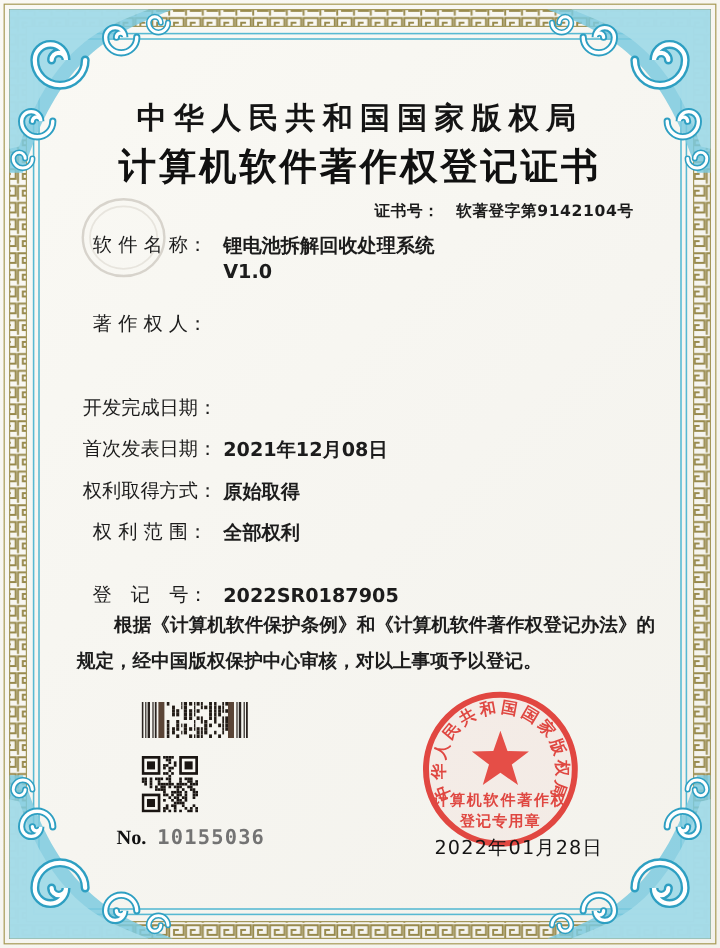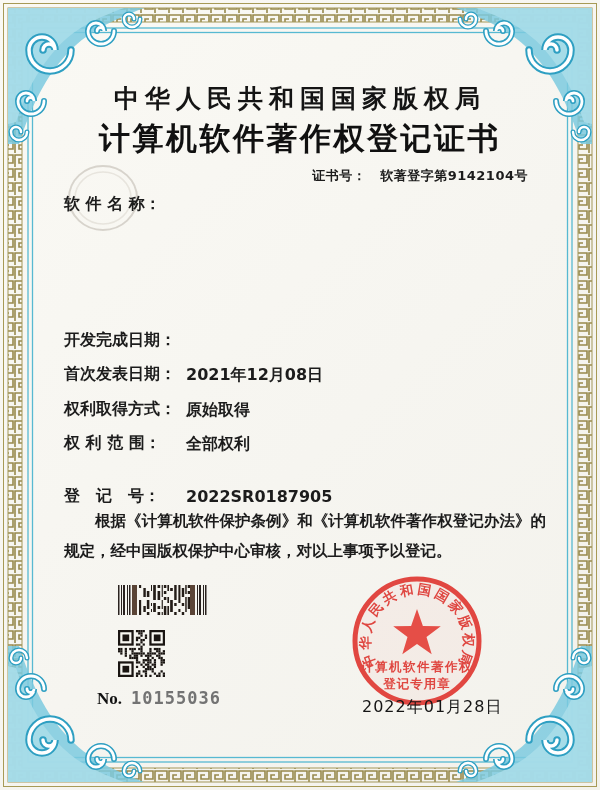--- a/index.html
+++ b/index.html
@@ -18,21 +18,21 @@
   .main-title{
     left:0;top:118px;width:600px;text-align:center;
     font-family:"Liberation Serif","DejaVu Serif",serif;font-weight:700;
     font-size:31px;letter-spacing:2.5px;color:#101010;
   }
   .certno{
     right:72px;top:167px;font-size:13px;font-weight:700;letter-spacing:.5px;
   }
   .certno .gap{display:inline-block;width:14px;}
   .field-row{left:64px;width:478px;display:flex;align-items:flex-start;}
-  .f-label{width:122px;flex:0 0 122px;font-size:16px;font-weight:700;white-space:pre;}
+  .f-label{width:122px;flex:0 0 122px;font-size:16px;font-weight:400;white-space:pre;text-align:center;}
   .f-value{font-size:16px;font-weight:700;line-height:22px;}
   .statement{
     left:64px;top:506px;width:482px;font-size:15.5px;font-weight:700;
     line-height:30px;text-indent:2em;text-align:justify;
   }
   .serial{left:97px;top:688px;font-size:17px;}
   .serial .no{font-family:"Liberation Serif","DejaVu Serif",serif;font-weight:700;color:#111;}
   .serial .num{font-family:"DejaVu Sans Mono","Liberation Mono",monospace;
     font-weight:700;color:#737373;margin-left:9px;letter-spacing:1px;}
   .issue-date{left:362px;top:697px;font-size:16px;font-weight:400;letter-spacing:1px;color:#151515;}
@@ -90,22 +90,27 @@
 </svg>
 
 <div class="abs authority">中华人民共和国国家版权局</div>
 <div class="abs main-title">计算机软件著作权登记证书</div>
 <div class="abs certno">
   <span>证书号：</span><span class="gap"></span><span>软著登字第9142104号</span>
 </div>
 
 <div class="abs field-row" style="top:194px">
   <div class="f-label">软 件 名 称：</div>
+  <div class="f-value">
+    <div>锂电池拆解回收处理系统</div>
+    <div>V1.0</div>
+  </div>
 </div>
 <div class="abs field-row" style="top:260px">
+  <div class="f-label">著 作 权 人：</div>
 </div>
 <div class="abs field-row" style="top:330px">
   <div class="f-label">开发完成日期：</div>
 </div>
 <div class="abs field-row" style="top:364px">
   <div class="f-label">首次发表日期：</div>
   <div class="f-value">2021年12月08日</div>
 </div>
 <div class="abs field-row" style="top:399px">
   <div class="f-label">权利取得方式：</div>

